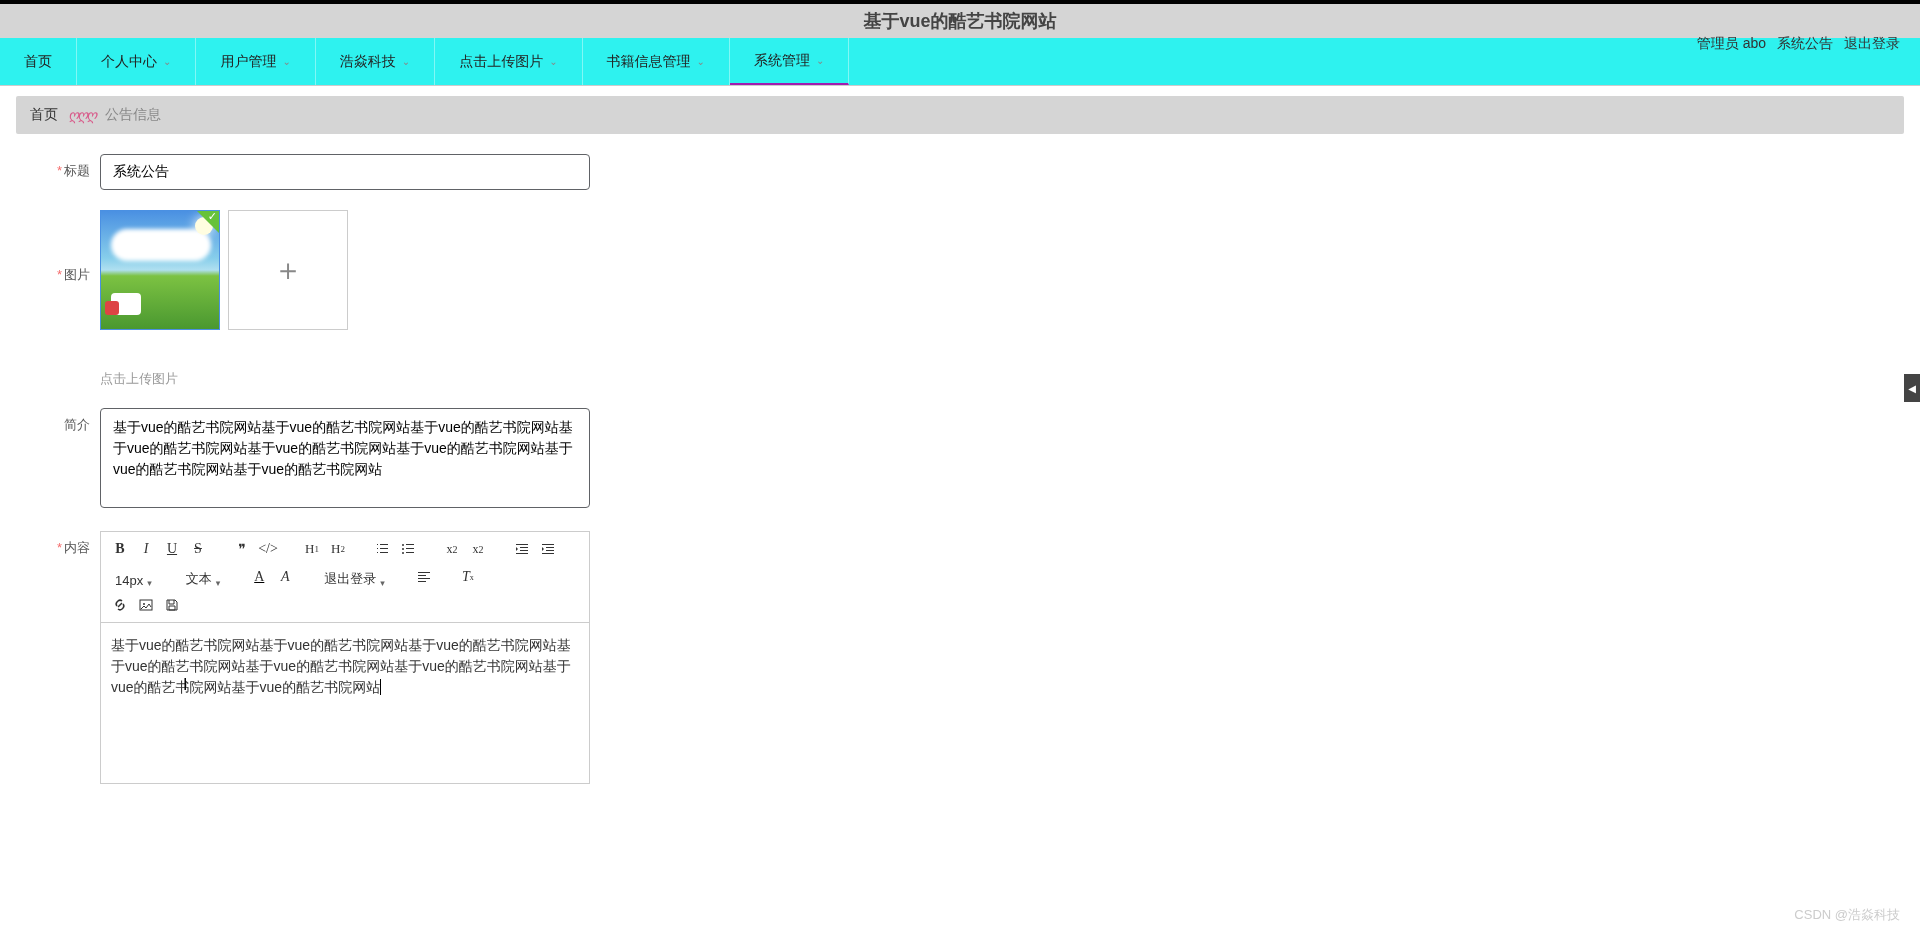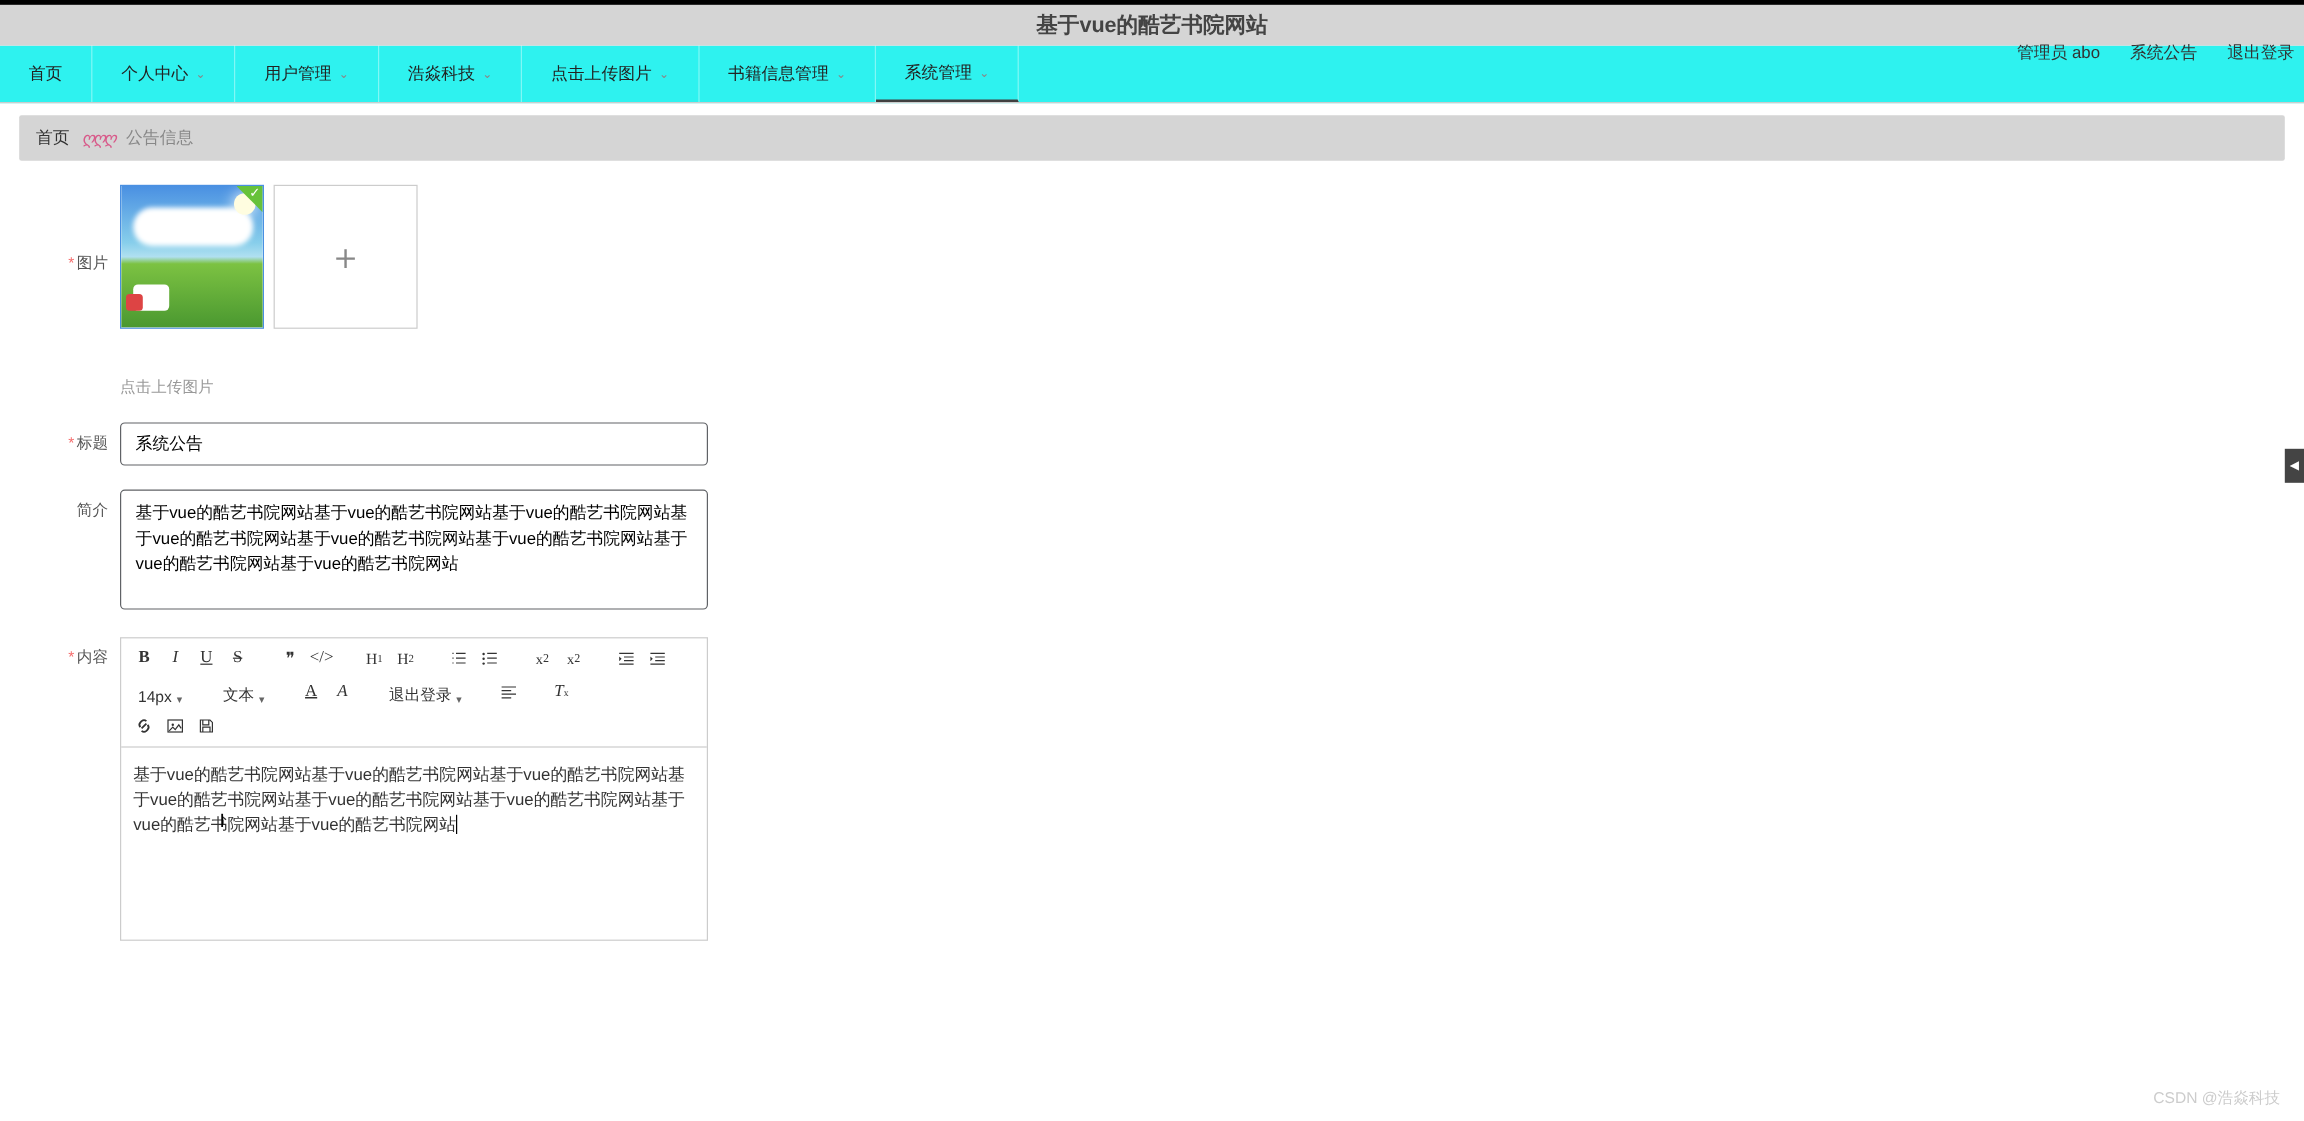--- a/index.html
+++ b/index.html
@@ -1,25 +1,25 @@
 <!DOCTYPE html>
 <html><head>
   <meta charset="utf-8">
   <style>
     * { box-sizing: border-box; margin: 0; padding: 0; }
     body { font-family: "Microsoft YaHei", Arial, sans-serif; font-size: 14px; background: #fff; color: #333; }
     
     .top-bar { height: 38px; background: #d5d5d5; display: flex; align-items: center; position: relative; border-top: 4px solid #000; }
     .top-title { position: absolute; left: 50%; transform: translateX(-50%); font-size: 18px; font-weight: bold; color: #444; }
-    .top-right { position: absolute; right: 8px; display: flex; gap: 25px; margin-top: 46px; }
+    .top-right { position: absolute; right: 20px; display: flex; gap: 11px; margin-top: 46px; }
     .top-link { color: #333; cursor: pointer; font-size: 14px; }
     
     .nav-bar { height: 48px; background: #2ef2ef; display: flex; border-bottom: 1px solid #ccc; margin-top: 0; }
     .nav-item { padding: 0 24px; display: flex; align-items: center; gap: 6px; cursor: pointer; border-right: 1px solid rgba(255,255,255,0.4); font-size: 14px; color: #222; position: relative; }
-    .nav-item.active { border-bottom: 2px solid #404040; }
+    .nav-item.active { border-bottom: 2px solid #a21caf; }
     .chev { font-size: 10px; color: #888; }
     
     .breadcrumb { margin: 10px 16px; padding: 10px 14px; background: #d5d5d5; border-radius: 2px; display: flex; align-items: center; gap: 10px; font-size: 14px; }
     .bc-home { color: #333; }
     .bc-sep { color: #d85a8a; letter-spacing: -2px; font-style: italic; }
     .bc-current { color: #888; }
     
     .form-area { padding: 10px 40px 40px 40px; }
     .form-row { display: flex; align-items: flex-start; margin-bottom: 20px; }
     .form-label { width: 60px; text-align: right; padding-right: 10px; padding-top: 8px; font-size: 13px; color: #555; flex-shrink: 0; }
@@ -104,46 +104,46 @@
 
 <div class="breadcrumb">
   <span class="bc-home">首页</span>
   <span class="bc-sep">ღღღ</span>
   <span class="bc-current">公告信息</span>
 </div>
 
 <div class="form-area">
 
   <div class="form-row">
+    <div class="form-label"><span class="req">*</span><span>标题</span></div>
+    <div class="form-content">
+      <input class="text-input" type="text" value="系统公告" style="">
+    </div>
+  </div>
+
+  <div class="form-row">
     <div class="form-label" style="padding-top:56px"><span class="req">*</span><span>图片</span></div>
     <div class="form-content">
       <div class="img-upload-row">
         <div class="img-thumb">
           <div class="img-sky"></div>
           <div class="img-cloud"></div>
           <div class="img-sun"></div>
           <div class="img-basket"></div>
           <div class="img-check"></div>
         </div>
         <div class="img-add">
           <span class="plus">＋</span>
         </div>
       </div>
       <div class="upload-hint">点击上传图片</div>
     </div>
   </div>
 
   <div class="form-row">
-    <div class="form-label"><span class="req">*</span><span>标题</span></div>
-    <div class="form-content">
-      <input class="text-input" type="text" value="系统公告" style="">
-    </div>
-  </div>
-
-  <div class="form-row">
     <div class="form-label"><span>简介</span></div>
     <div class="form-content">
       <textarea class="textarea" style="">基于vue的酷艺书院网站基于vue的酷艺书院网站基于vue的酷艺书院网站基于vue的酷艺书院网站基于vue的酷艺书院网站基于vue的酷艺书院网站基于vue的酷艺书院网站基于vue的酷艺书院网站</textarea>
     </div>
   </div>
 
   <div class="form-row">
     <div class="form-label"><span class="req">*</span><span>内容</span></div>
     <div class="form-content">
       <div class="editor">

